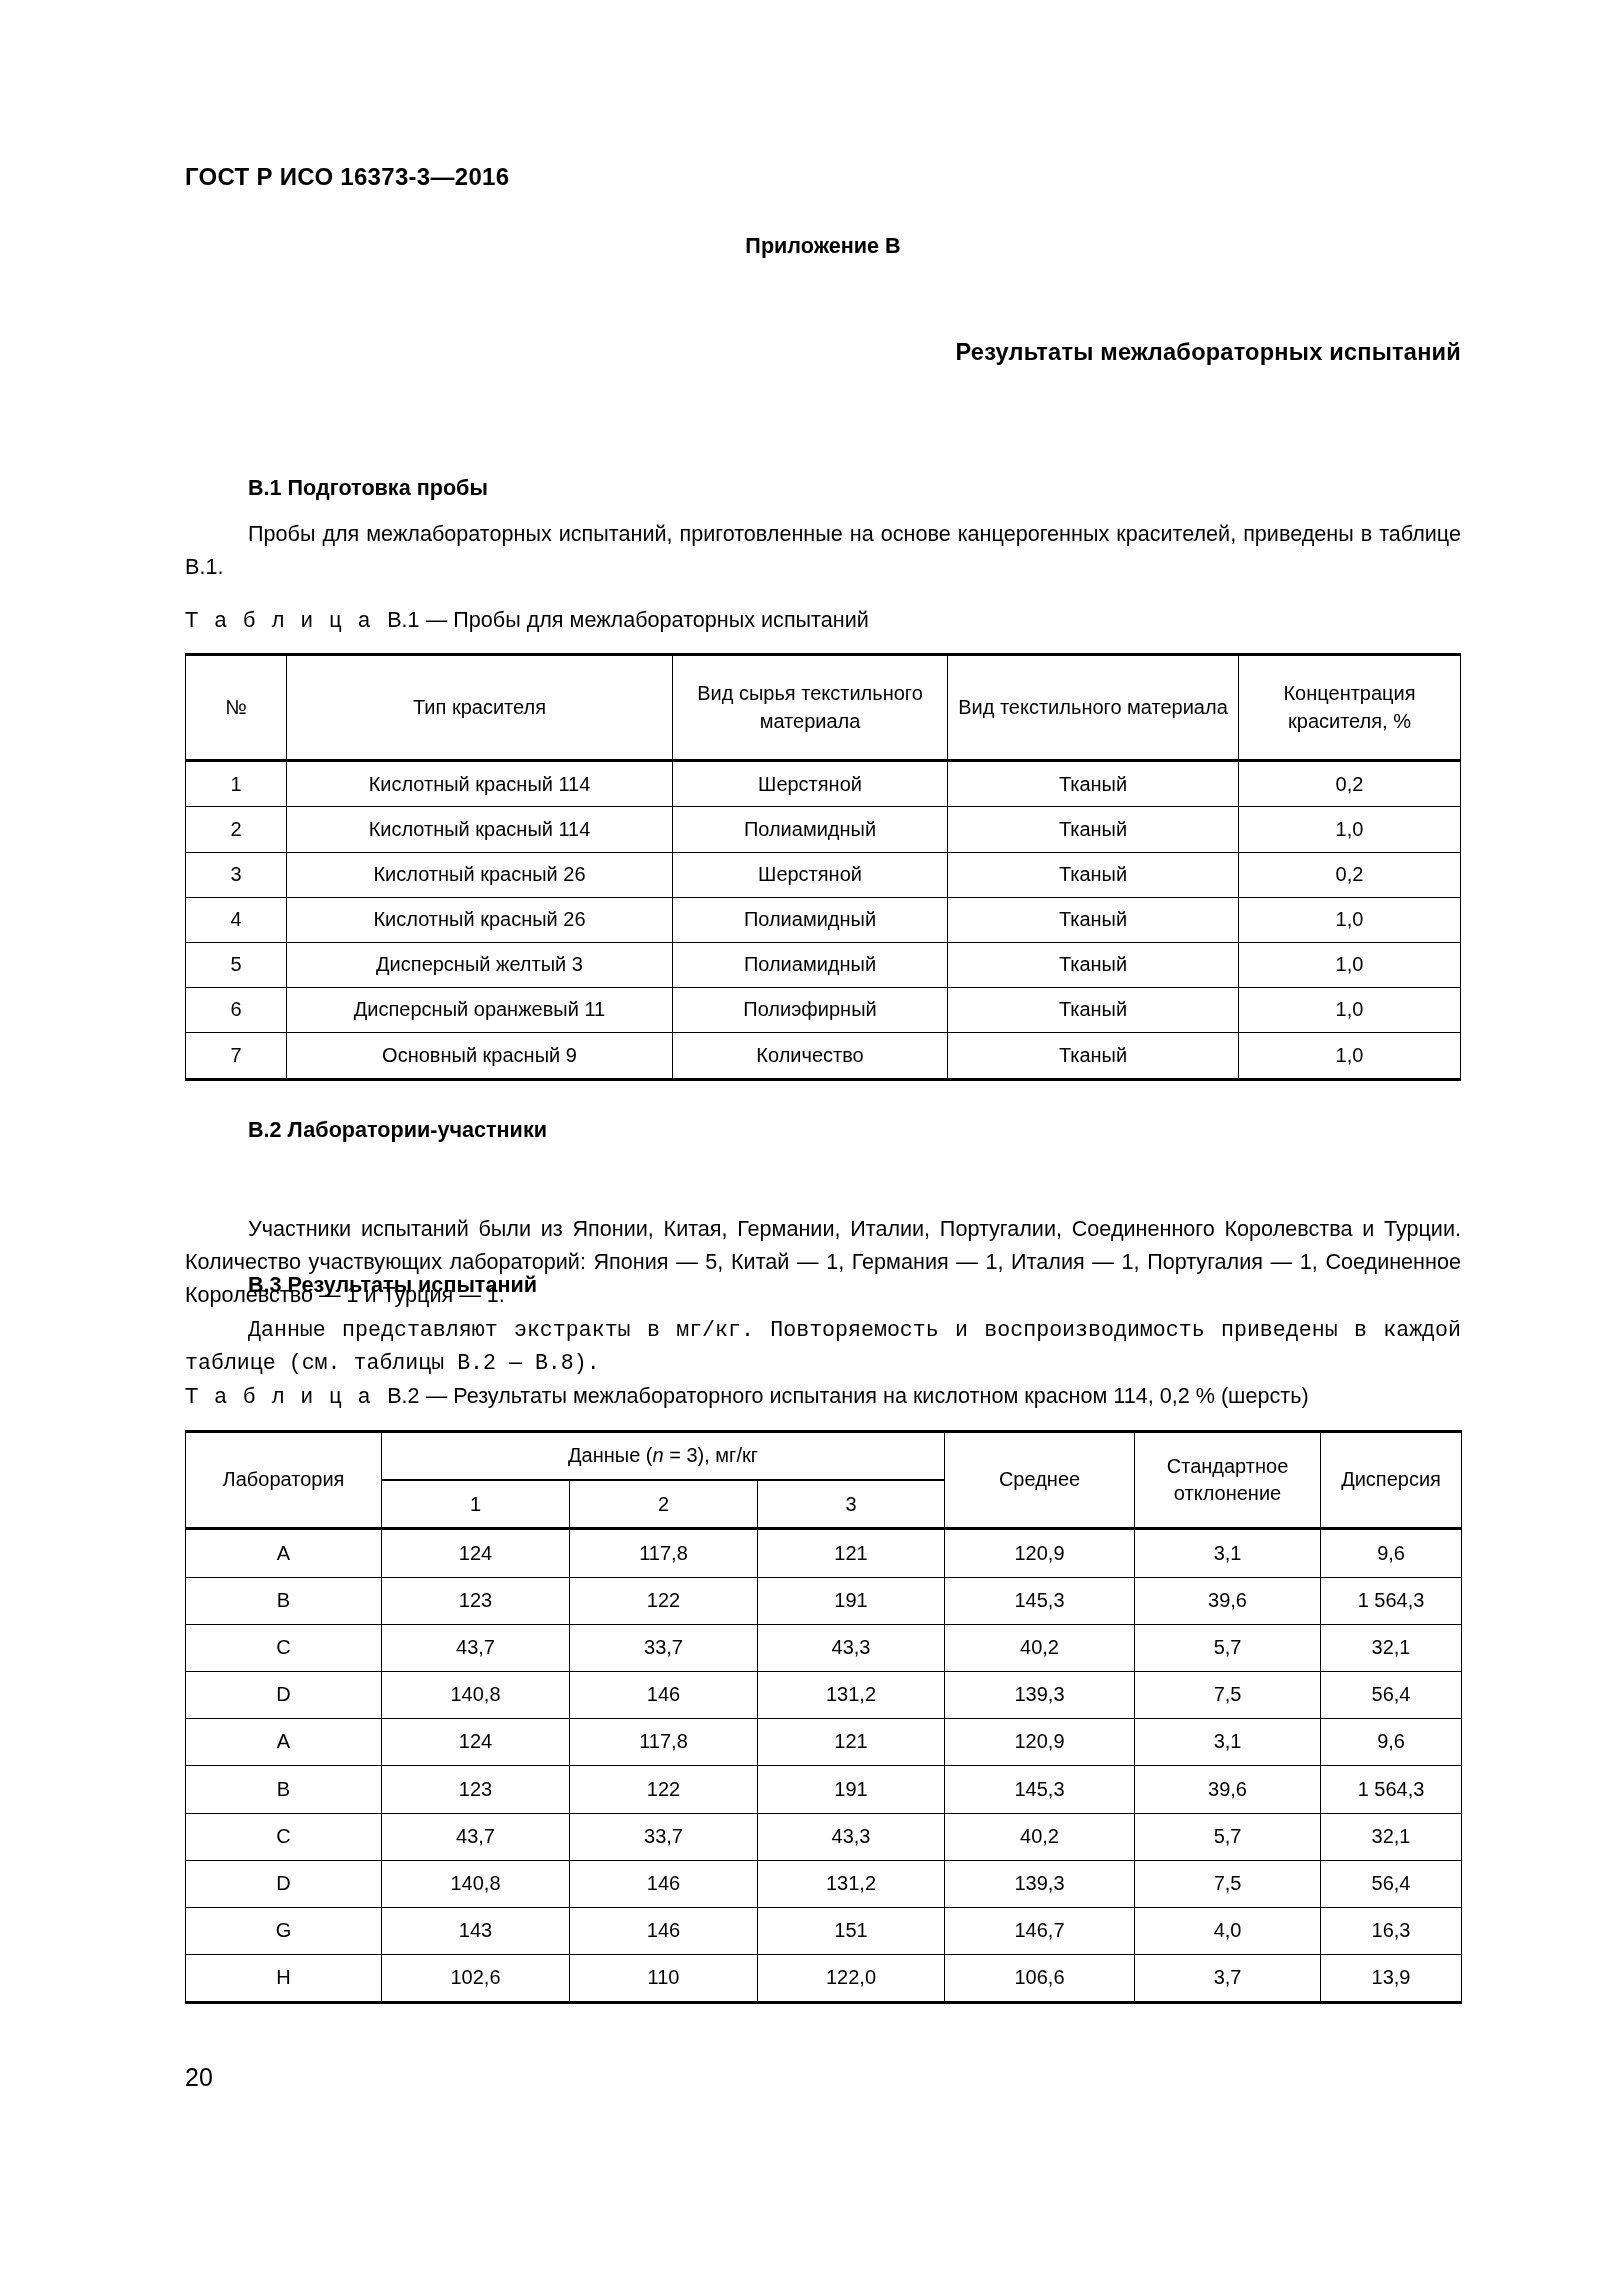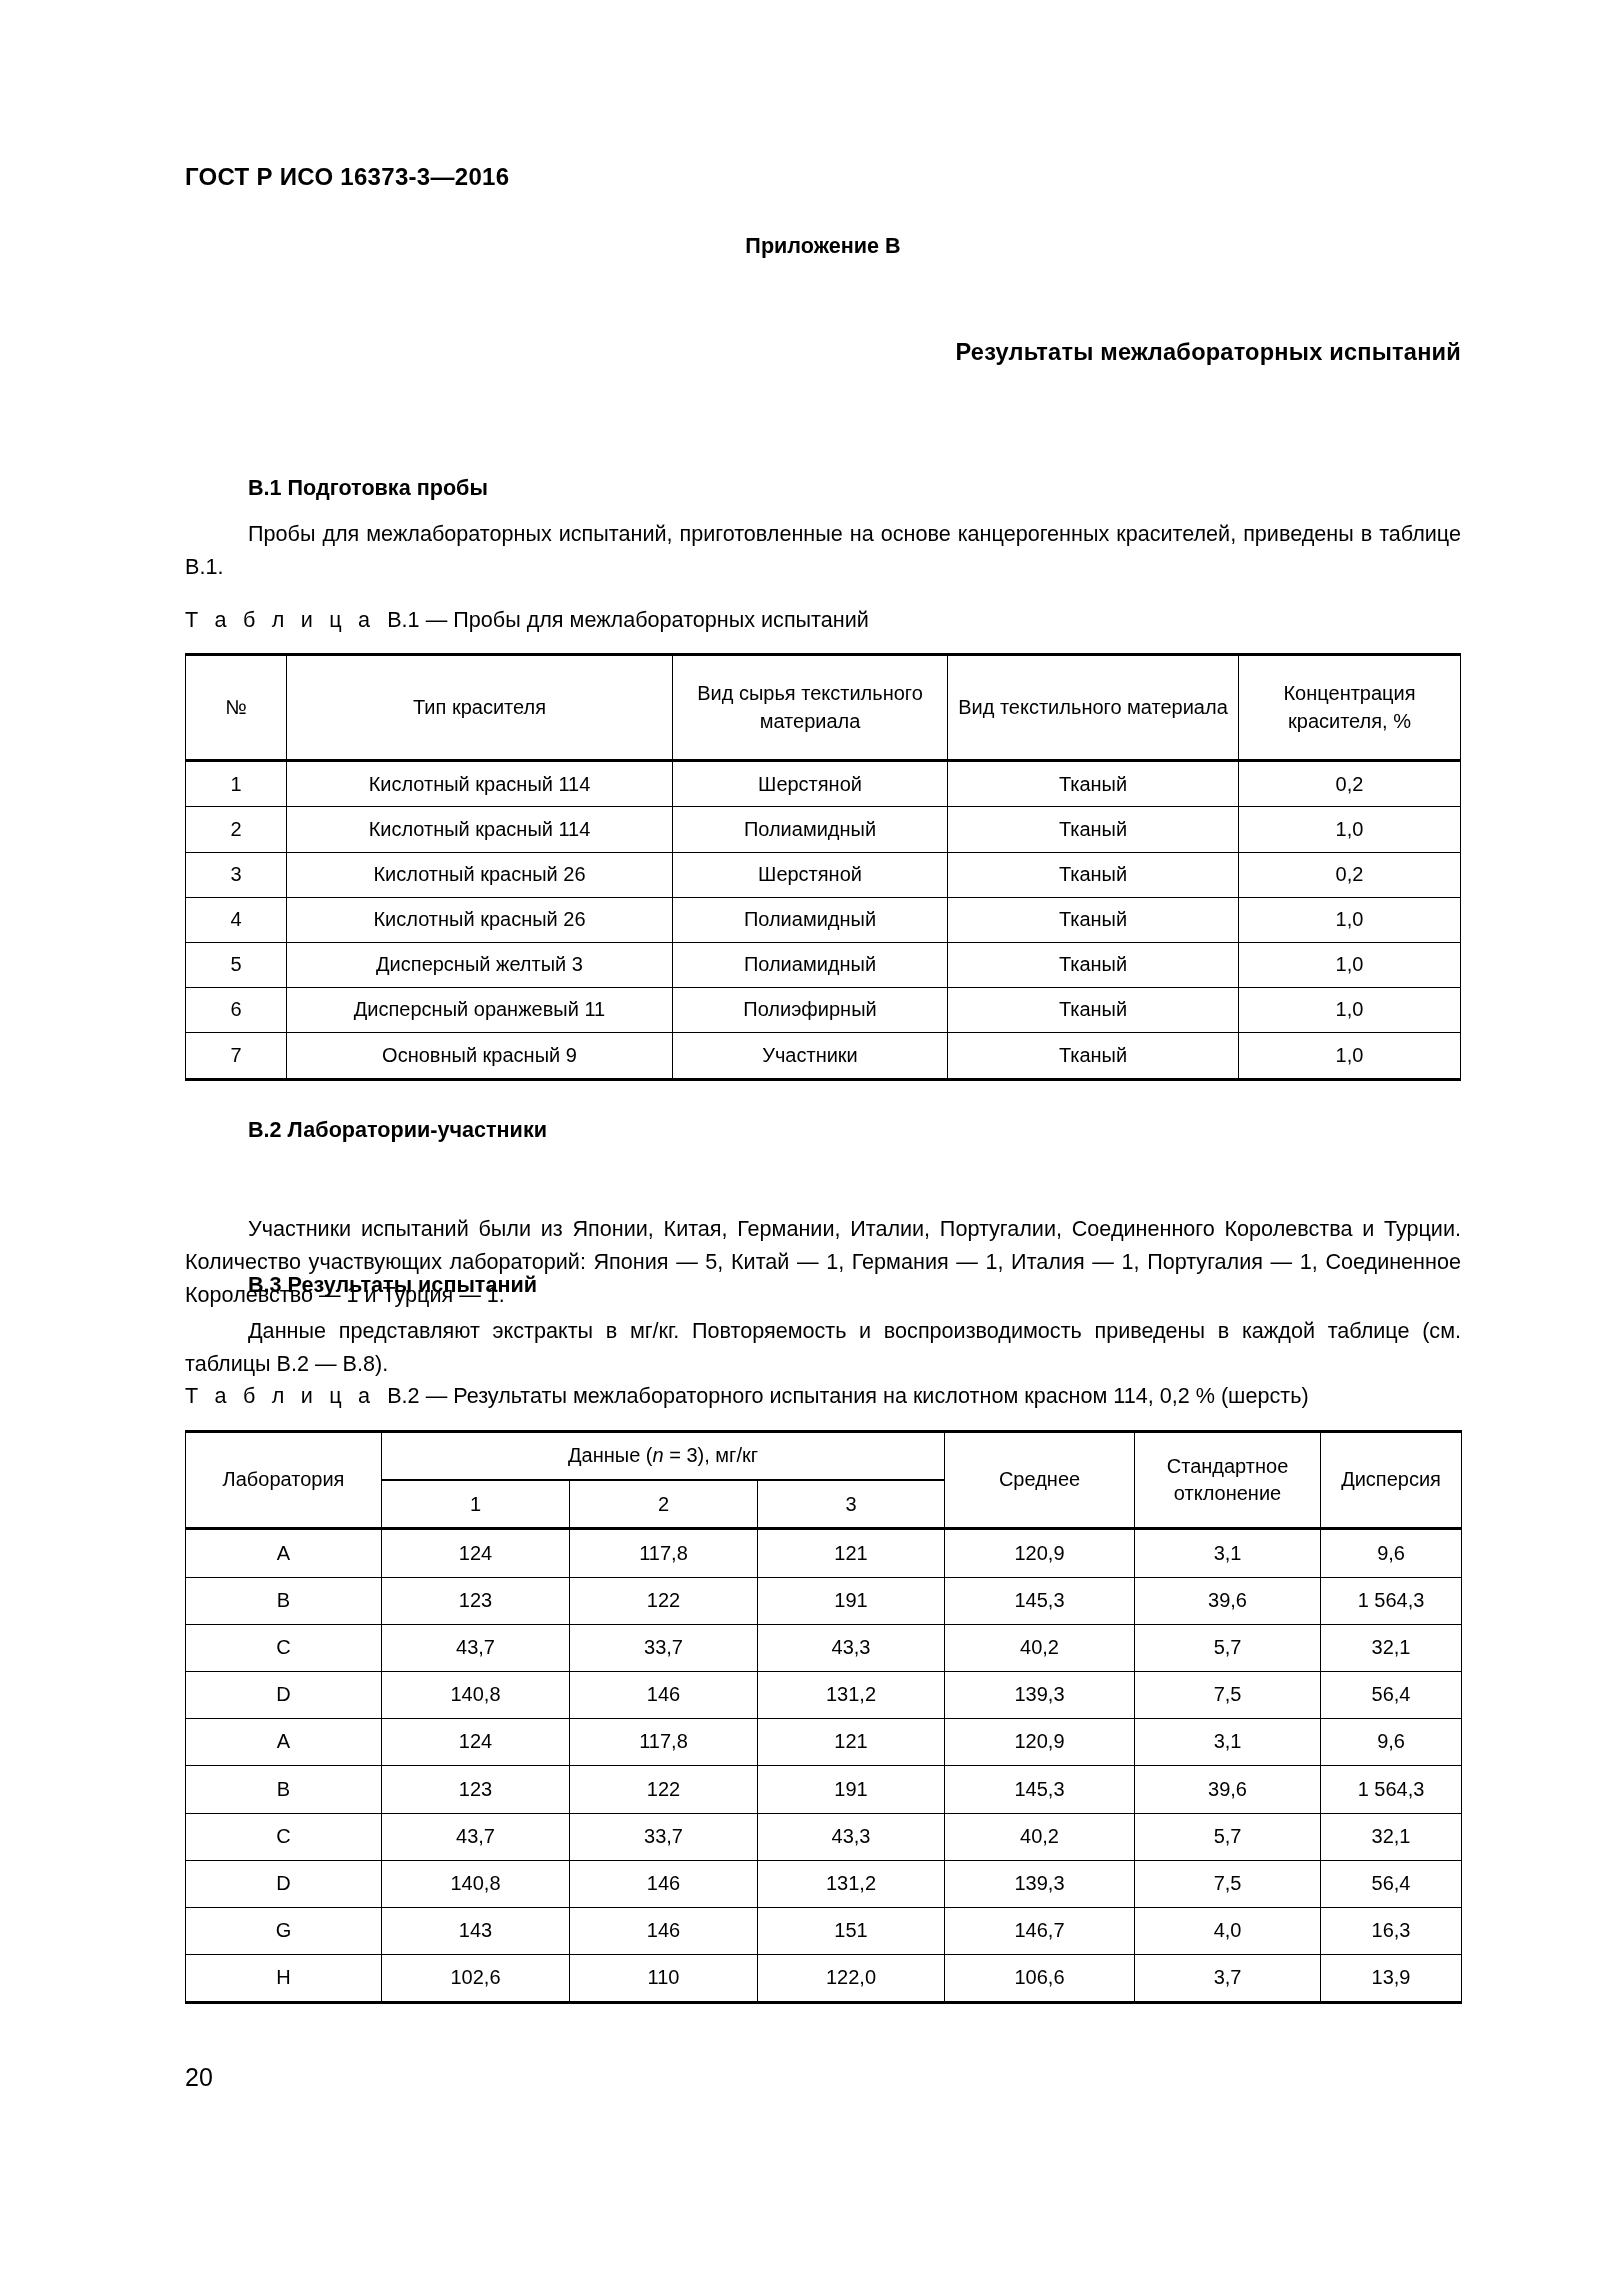--- a/index.html
+++ b/index.html
@@ -87,21 +87,21 @@
     font-size: 21.6px;
     white-space: nowrap;
   }
   .tbl-cap .sp { letter-spacing: 5.2px; }
   .cap-b1 { top: 607px; }
   .cap-b2 { top: 1383px; }
 
   .b2-head  { position: absolute; left: 63px;  top: 1117px; }
   .b2-para  { position: absolute; left: 0;     top: 1212px; width: 1276px; }
   .b3-head  { position: absolute; left: 63px;  top: 1272px; }
-  .b3-para  { position: absolute; left: 0;     top: 1314px; width: 1276px; }
+  .b3-para  { position: absolute; left: 0;     top: 1314px; width: 1276px; font-family: Liberation Mono, monospace; }
 
   
   table.doc {
     position: absolute;
     left: 0;
     border-collapse: collapse;
     table-layout: fixed;
     font-size: 20px;
   }
   table.doc td, table.doc th {
@@ -225,21 +225,21 @@
         <tr>
           <td>6</td>
           <td>Дисперсный оранжевый 11</td>
           <td>Полиэфирный</td>
           <td>Тканый</td>
           <td>1,0</td>
         </tr>
         <tr>
           <td class="outer-bot">7</td>
           <td class="outer-bot">Основный красный 9</td>
-          <td class="outer-bot">Участники</td>
+          <td class="outer-bot">Количество</td>
           <td class="outer-bot">Тканый</td>
           <td class="outer-bot">1,0</td>
         </tr>
       </tbody>
     </table>
 
     <div class="sec-head b2-head">В.2  Лаборатории-участники</div>
     <p class="para b2-para"><span class="ind"></span><span>Участники испытаний были из Японии, Китая, Германии, Италии, Португалии, Соединенного Королевства и Турции. Количество участвующих лабораторий: Япония — 5, Китай — 1, Германия — 1, Италия — 1, Португалия — 1, Соединенное Королевство — 1 и Турция — 1.</span></p>
 
     <div class="sec-head b3-head">В.3 Результаты испытаний</div>

